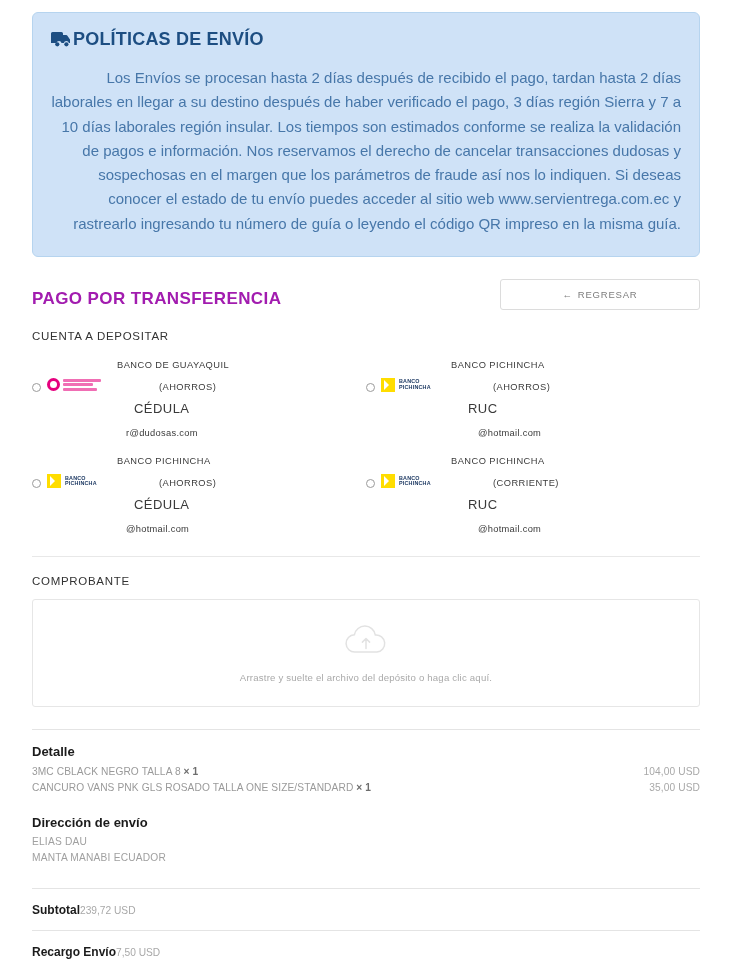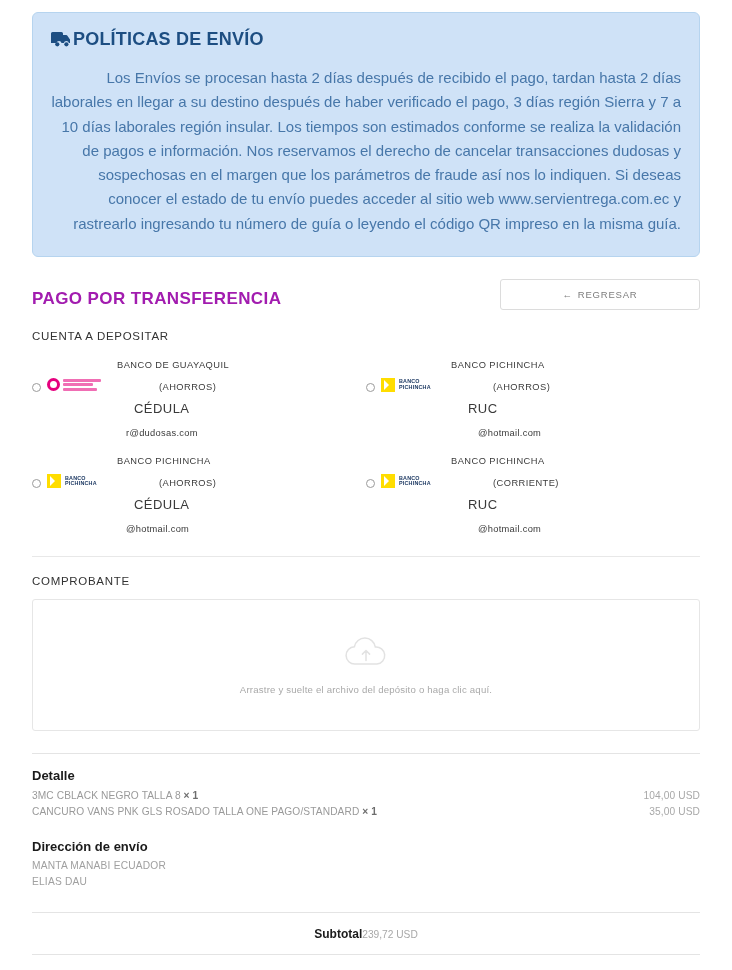--- a/index.html
+++ b/index.html
@@ -130,21 +130,21 @@
   .acct-email.indent-wide { padding-left: 112px; }
 
   .hr-light { border: none; border-top: 1px solid #e8e8e8; margin: 12px 0 0 0; }
 
   
   .comprobante-title {
     font-size: 11.5px; letter-spacing: .7px;
     color: #333; margin-top: 18px; margin-bottom: 12px;
   }
   .dropzone {
-    height: 132px;
+    height: 108px;
     border: 1px solid #e6e6e6;
     border-radius: 3px;
     background: #fff;
     display: flex; flex-direction: column;
     align-items: center; justify-content: center;
     gap: 12px;
     cursor: pointer;
   }
   .dropzone-text { font-size: 9.6px; color: #a9a9a9; letter-spacing: .2px; }
 
@@ -156,21 +156,21 @@
     font-size: 10.2px; color: #9a9a9a; line-height: 1.52; letter-spacing: .1px;
   }
   .line-item .qty { color: #6d6d6d; font-weight: bold; }
   .line-price { color: #a8a8a8; font-size: 10.2px; white-space: nowrap; }
 
   .addr-h { font-size: 13px; font-weight: bold; color: #1b1b1b; margin-top: 20px; margin-bottom: 4px; }
   .addr-line { font-size: 10.2px; color: #a0a0a0; line-height: 1.55; letter-spacing: .2px; }
 
   
   .total-row {
-    display: flex; justify-content: center; align-items: center;
+    display: flex; justify-content: flex-start; align-items: center;
     padding: 14px 0 13px 0;
   }
   .total-label { font-size: 12px; font-weight: bold; color: #1b1b1b; }
   .total-value { font-size: 10.2px; color: #a8a8a8; }
   .tot-divider { border: none; border-top: 1px solid #e4e4e4; margin: 0; }
 </style>
 </head>
 <body>
 
 <div class="page">
@@ -307,29 +307,29 @@
 
   <div class="line-item">
     <span>
       <span>3MC CBLACK NEGRO TALLA 8</span>
       <span class="qty">× 1</span>
     </span>
     <span class="line-price">104,00 USD</span>
   </div>
   <div class="line-item">
     <span>
-      <span>CANCURO VANS PNK GLS ROSADO TALLA ONE PAGO/STANDARD</span>
+      <span>CANCURO VANS PNK GLS ROSADO TALLA ONE SIZE/STANDARD</span>
       <span class="qty">× 1</span>
     </span>
     <span class="line-price">35,00 USD</span>
   </div>
 
   <div class="addr-h">Dirección de envío</div>
+  <div class="addr-line">ELIAS DAU</div>
   <div class="addr-line">MANTA MANABI ECUADOR</div>
-  <div class="addr-line">ELIAS DAU</div>
 
   <hr class="sec-divider">
 
   <div class="total-row">
     <span class="total-label">Subtotal</span>
     <span class="total-value">239,72 USD</span>
   </div>
   <hr class="tot-divider">
   <div class="total-row">
     <span class="total-label">Recargo Envío</span>

